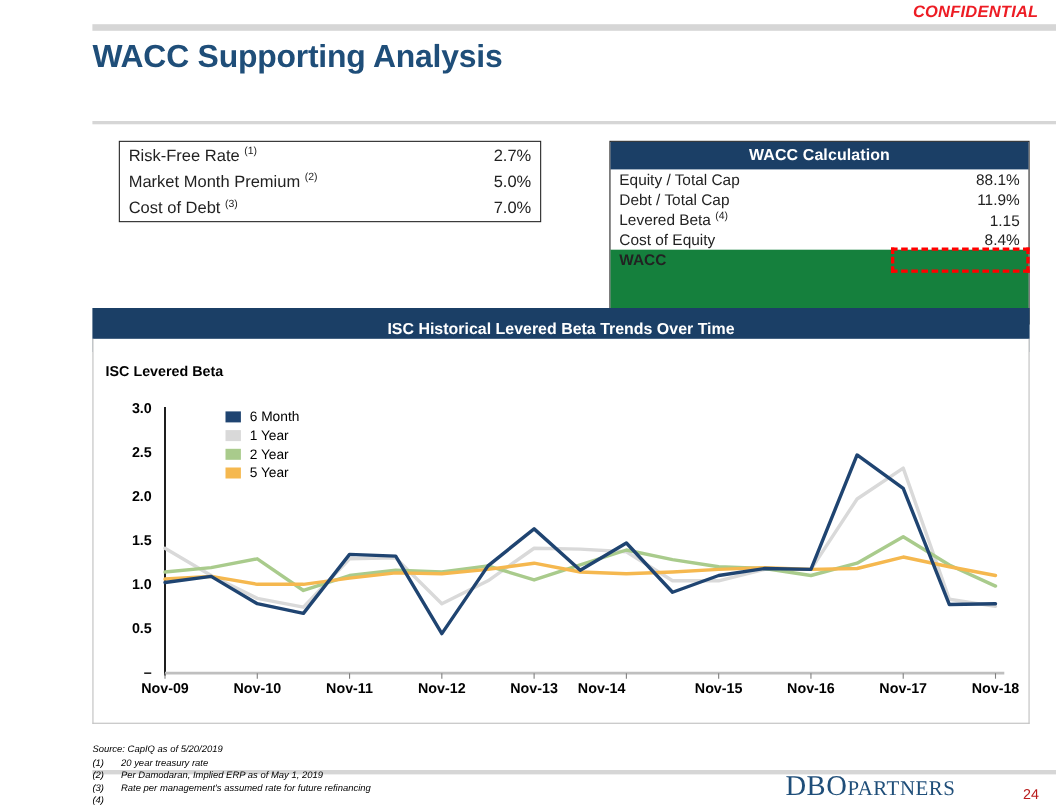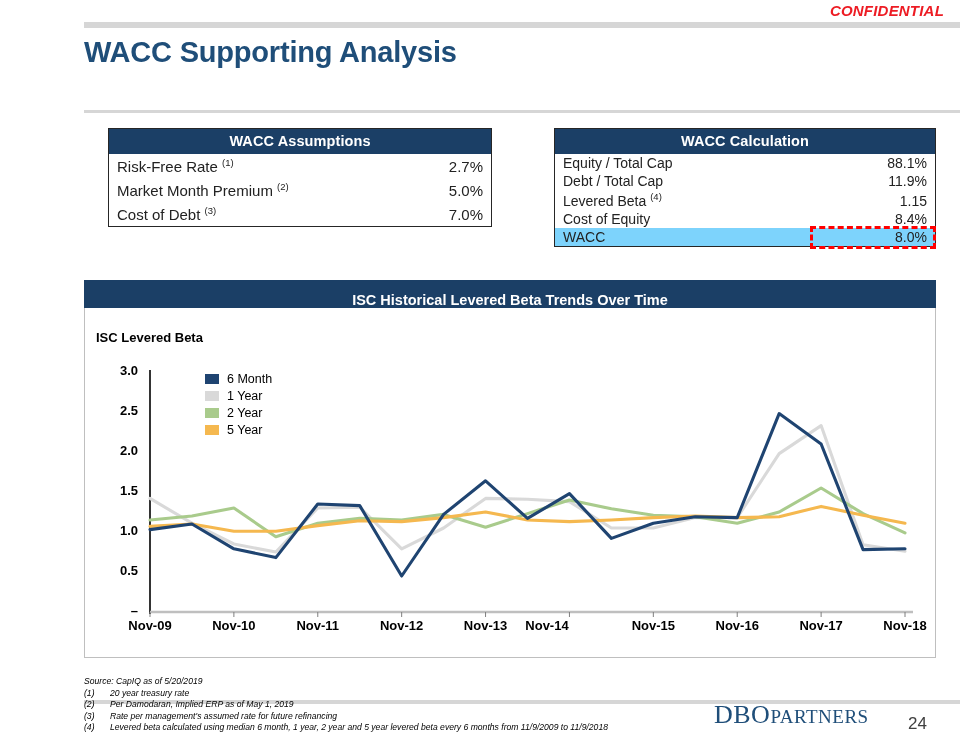--- a/index.html
+++ b/index.html
@@ -50,21 +50,21 @@
   .tbl .row .lab{white-space:nowrap;}
   .tbl .row .val{white-space:nowrap;}
   sup{font-size:9.5px;vertical-align:super;}
 
   #wacc-assumptions{left:108px;top:128px;width:382px;}
   #wacc-assumptions .row{font-size:15px;padding:3px 8px 3px 8px;}
 
   #wacc-calculation{left:554px;top:128px;width:380px;}
   #wacc-calculation .row{font-size:14px;padding:1px 8px 1px 8px;}
   #wacc-calculation .row.total{
-    background:#7dd3fc;font-weight:normal;position:relative;
+    background:#15803d;font-weight:bold;position:relative;flex-direction:column;
   }
   .redbox{
     position:absolute;right:-1px;top:-2px;
     width:126px;height:23px;
     border:3px dashed #FF0000;
     box-sizing:border-box;
     pointer-events:none;
   }
 
   
@@ -111,36 +111,35 @@
 
   
   .logo{
     position:absolute;left:714px;top:700px;
     font-family:"Liberation Serif", serif;
     font-size:26px;color:#1F4E79;letter-spacing:.5px;
     white-space:nowrap;
   }
   .logo .sm{font-size:19px;}
   .pagenum{
-    position:absolute;left:908px;top:714px;
-    font-size:17px;color:#404040;
+    position:absolute;left:930px;top:714px;
+    font-size:13px;color:#b91c1c;
   }
 </style>
 </head>
 <body>
 
 <div class="slide">
 
   <div class="confidential">CONFIDENTIAL</div>
   <div class="top-rule"></div>
   <div class="page-title">WACC Supporting Analysis</div>
   <div class="title-rule"></div>
 
   <div class="tbl" id="wacc-assumptions">
-    <div class="thead">WACC Assumptions</div>
     <div class="row">
       <div class="lab"><span>Risk-Free Rate</span> <sup>(1)</sup></div>
       <div class="val">2.7%</div>
     </div>
     <div class="row">
       <div class="lab"><span>Market Month Premium</span> <sup>(2)</sup></div>
       <div class="val">5.0%</div>
     </div>
     <div class="row">
       <div class="lab"><span>Cost of Debt</span> <sup>(3)</sup></div>
@@ -247,21 +246,20 @@
     <div class="fn">
       <span class="n">(2)</span>
       <span>Per Damodaran, Implied ERP as of May 1, 2019</span>
     </div>
     <div class="fn">
       <span class="n">(3)</span>
       <span>Rate per management's assumed rate for future refinancing</span>
     </div>
     <div class="fn">
       <span class="n">(4)</span>
-      <span>Levered beta calculated using median 6 month, 1 year, 2 year and 5 year levered beta every 6 months from 11/9/2009 to 11/9/2018</span>
     </div>
   </div>
 
   <div class="logo">
     <span>DBO</span><span class="sm">PARTNERS</span>
   </div>
   <div class="pagenum">24</div>
 
 </div>
 

